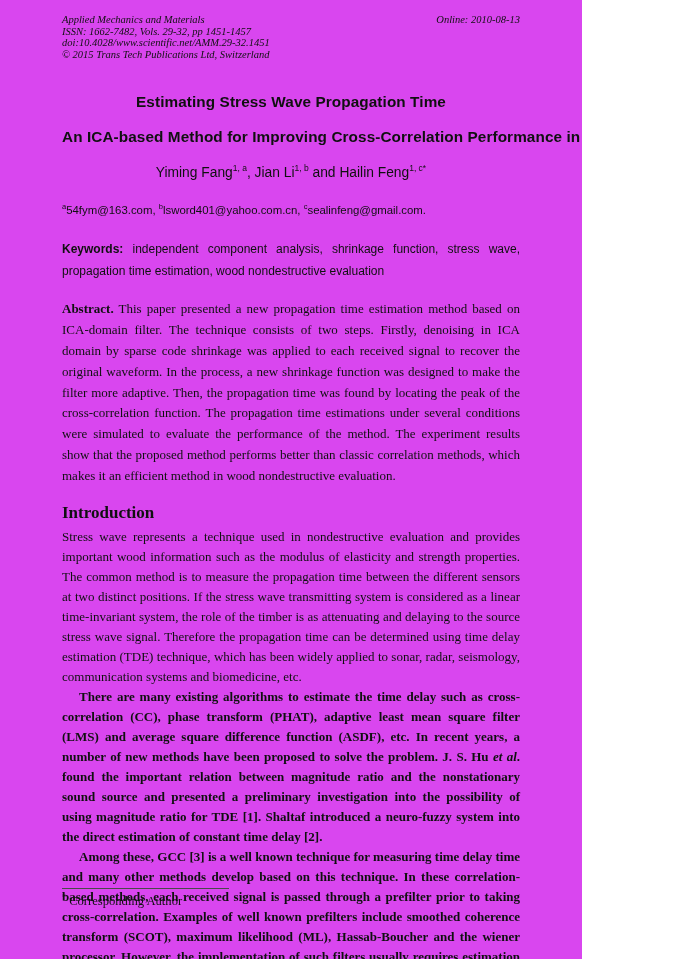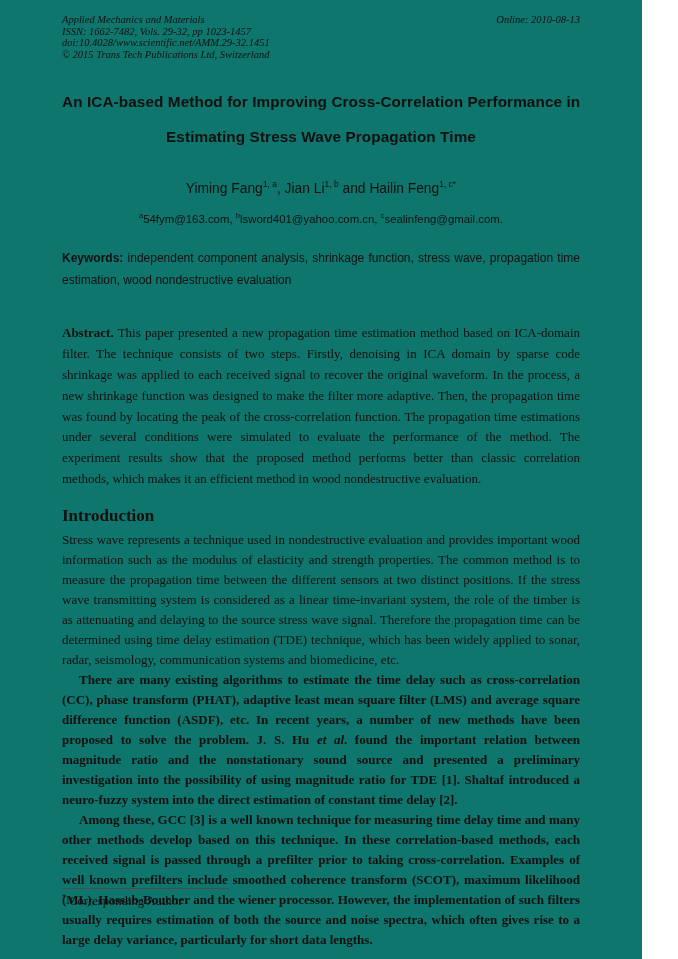--- a/index.html
+++ b/index.html
@@ -1,20 +1,20 @@
 <!DOCTYPE html>
 <html><head>
 <meta charset="utf-8">
 <style>
   * { margin: 0; padding: 0; box-sizing: border-box; }
   html, body { background: #ffffff; }
   .page {
-    width: 642px;
+    width: 582px;
     height: 959px;
-    background: #0f766e;
+    background: #d946ef;
     color: #101010;
     font-family: "Liberation Serif", serif;
     padding: 14px 62px 0 62px;
     position: relative;
     overflow: hidden;
   }
 
   
   .header-row {
     display: flex;
@@ -33,61 +33,60 @@
     text-align: center;
     font-family: "Liberation Sans", sans-serif;
     font-weight: bold;
     font-size: 15.3px;
     line-height: 35px;
     letter-spacing: 0.1px;
   }
   .paper-title .t-line { white-space: nowrap; }
 
   .authors {
-    margin-top: 24px;
+    margin-top: 8px;
     text-align: center;
     font-family: "Liberation Sans", sans-serif;
     font-size: 13.8px;
     line-height: 22px;
     white-space: nowrap;
   }
   .authors sup { font-size: 8.5px; vertical-align: super; line-height: 0; }
 
   .affiliation {
     margin-top: 13px;
     text-align: center;
     font-family: "Liberation Sans", sans-serif;
     font-size: 11.4px;
     line-height: 16px;
     white-space: nowrap;
   }
   .affiliation sup, .emails sup { font-size: 7.5px; vertical-align: super; line-height: 0; }
 
   .emails {
-    margin-top: 11px;
-    text-align: center;
+    margin-top: 18px;
     font-family: "Liberation Sans", sans-serif;
     font-size: 11.4px;
     line-height: 16px;
     white-space: nowrap;
   }
 
   
   .keywords {
     margin-top: 21px;
     font-family: "Liberation Sans", sans-serif;
     font-size: 12px;
     line-height: 21.5px;
     text-align: justify;
   }
   .keywords .kw-label { font-weight: bold; }
 
   
   .abstract {
-    margin-top: 32px;
+    margin-top: 17px;
     font-size: 13px;
     line-height: 20.8px;
     text-align: justify;
   }
   .abstract .abs-label { font-weight: bold; }
 
   .section-heading {
     margin-top: 16px;
     font-weight: bold;
     font-size: 17px;
@@ -122,30 +121,30 @@
   .footnote-text sup { font-size: 8px; vertical-align: super; line-height: 0; }
 </style>
 </head>
 <body>
 
 <div class="page">
 
   <div class="header-row">
     <div class="header-left">
       <div>Applied Mechanics and Materials</div>
-      <div>ISSN: 1662-7482, Vols. 29-32, pp 1023-1457</div>
+      <div>ISSN: 1662-7482, Vols. 29-32, pp 1451-1457</div>
       <div>doi:10.4028/www.scientific.net/AMM.29-32.1451</div>
       <div>© 2015 Trans Tech Publications Ltd, Switzerland</div>
     </div>
     <div class="online-date">Online: 2010-08-13</div>
   </div>
 
   <div class="paper-title">
+    <div class="t-line">Estimating Stress Wave Propagation Time</div>
     <div class="t-line">An ICA-based Method for Improving Cross-Correlation Performance in</div>
-    <div class="t-line">Estimating Stress Wave Propagation Time</div>
   </div>
 
   <div class="authors">
     <span>Yiming Fang</span><sup>1, a</sup><span>, </span><span>Jian Li</span><sup>1, b</sup><span> and </span><span>Hailin Feng</span><sup>1, c*</sup>
   </div>
 
 
   <div class="emails">
     <sup>a</sup><span>54fym@163.com, </span><sup>b</sup><span>lsword401@yahoo.com.cn, </span><sup>c</sup><span>sealinfeng@gmail.com.</span>
   </div>

